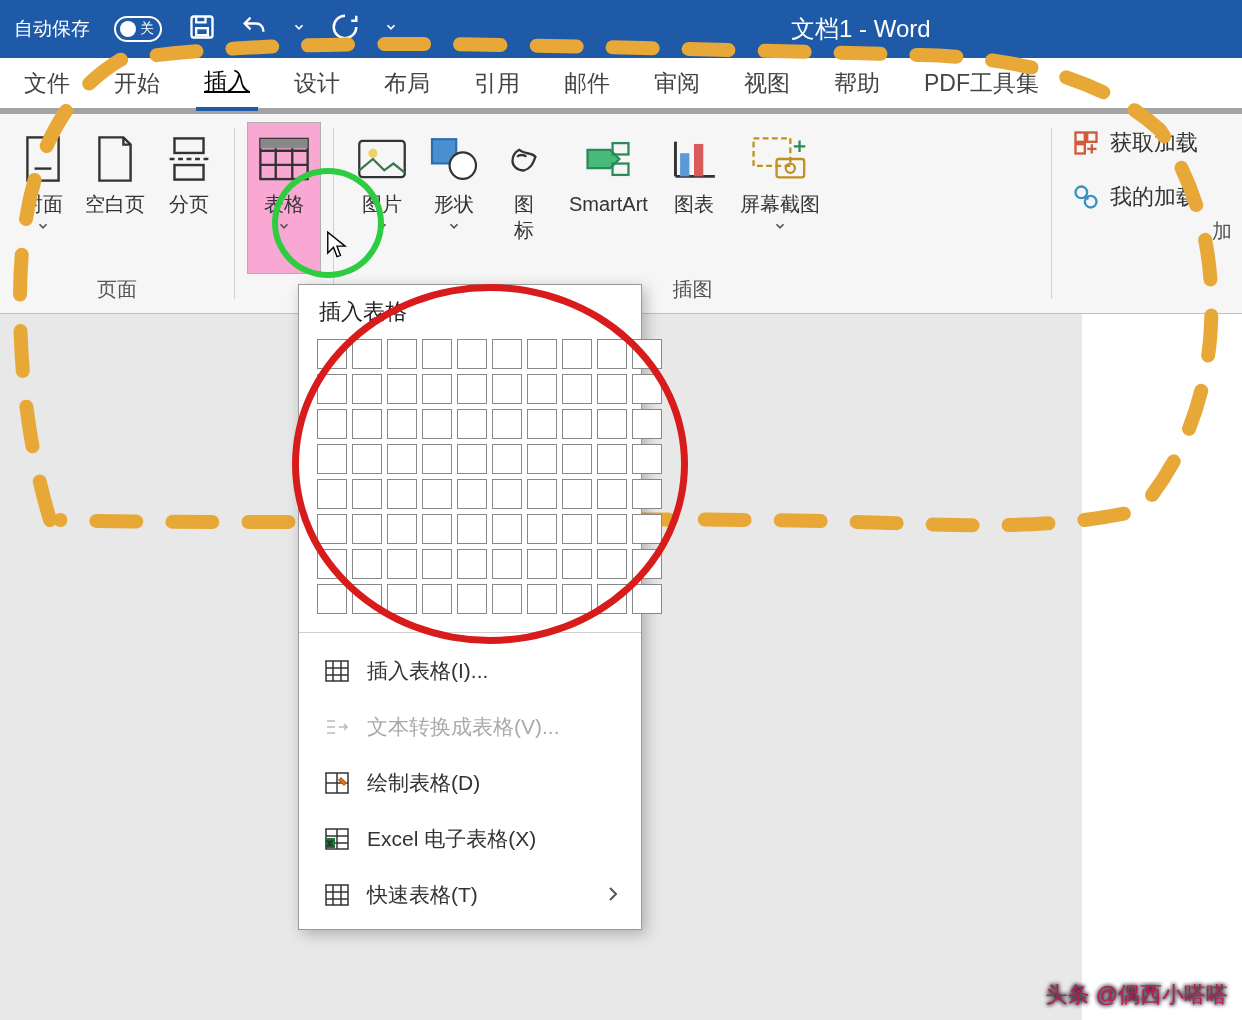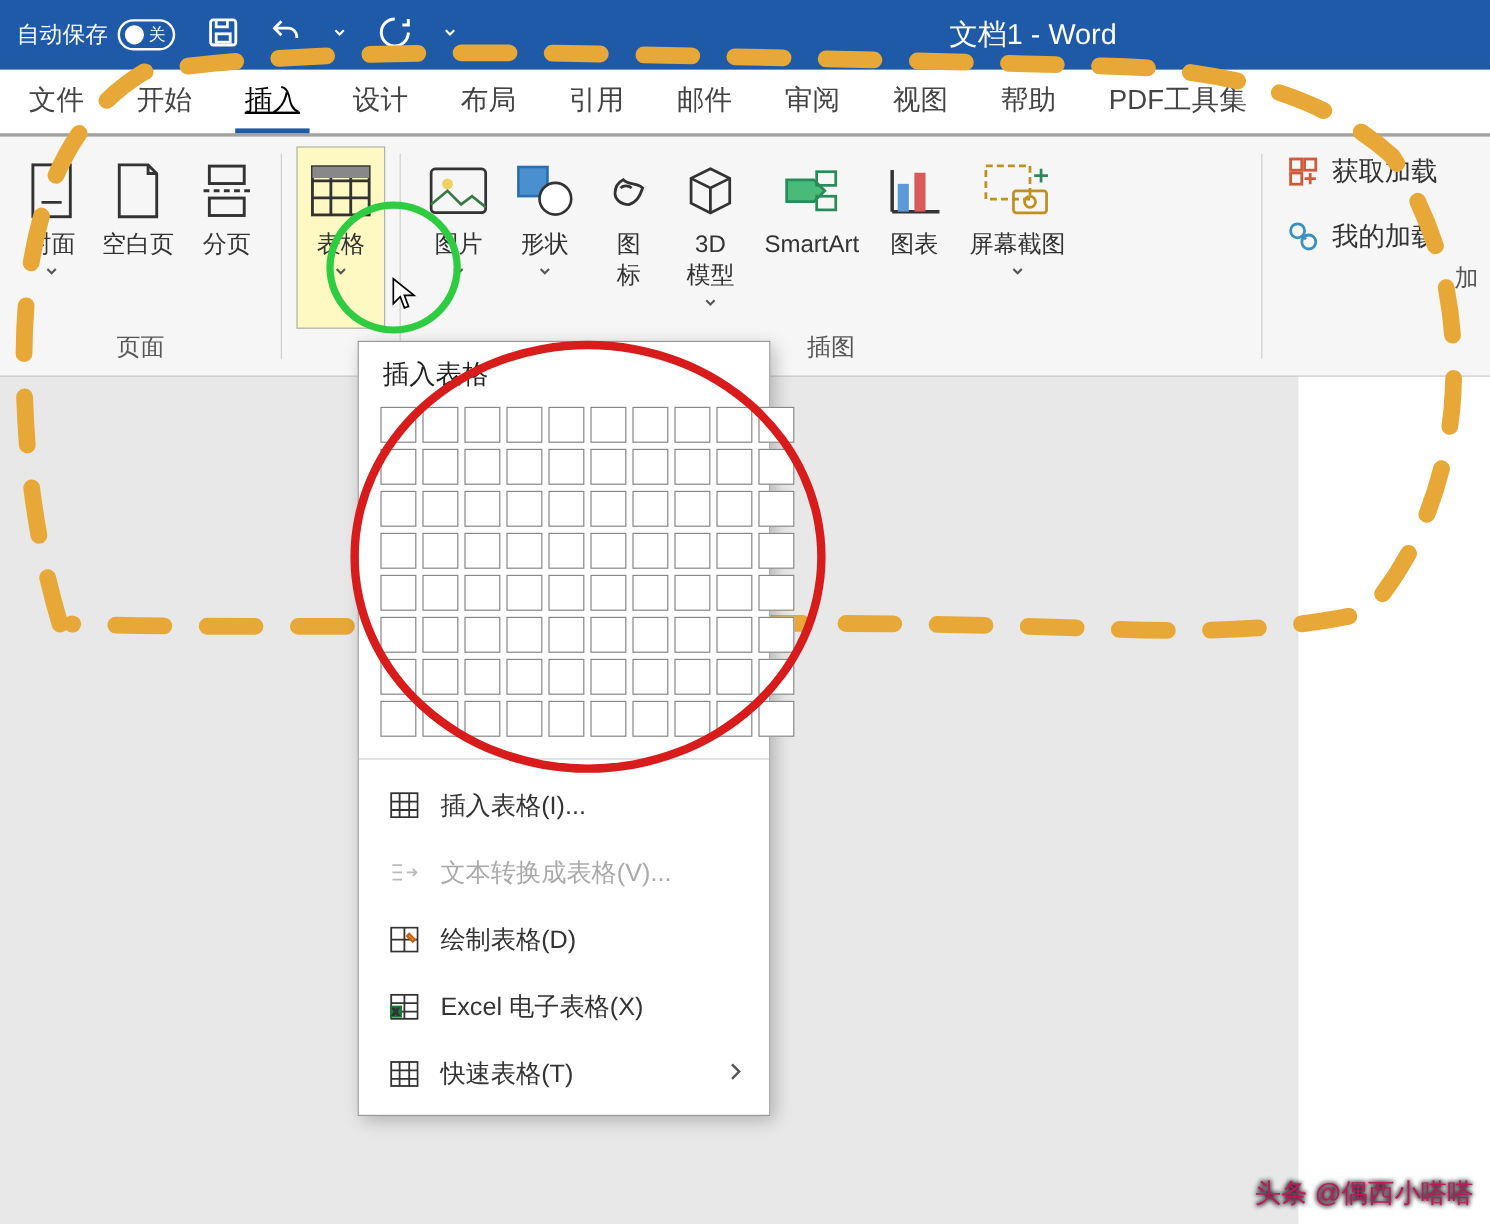--- a/index.html
+++ b/index.html
@@ -1,38 +1,38 @@
 <!DOCTYPE html>
 <html><head>
 <meta charset="utf-8">
 <style>
 * { margin: 0; padding: 0; box-sizing: border-box; font-family: "Microsoft YaHei", sans-serif; }
 body { width: 1242px; height: 1020px; background: #f0f0f0; position: relative; overflow: hidden; }
 
 
 .title-bar { height: 58px; background: #1e5aa8; display: flex; align-items: center; padding: 0 14px; color: #fff; position: relative; }
-.autosave { display: flex; align-items: center; gap: 8px; font-size: 19px; }
+.autosave { display: flex; align-items: center; gap: 24px; font-size: 19px; }
 .toggle { width: 48px; height: 26px; border: 2px solid #fff; border-radius: 14px; display: flex; align-items: center; padding: 0 4px; justify-content: flex-start; position: relative; }
 .toggle-knob { width: 16px; height: 16px; border-radius: 50%; background: #fff; }
 .toggle-label { position: absolute; right: 6px; font-size: 14px; color: #fff; }
 .qa-icons { display: flex; gap: 24px; margin-left: 26px; align-items: center; }
 .qa-icons svg { stroke: #fff; fill: none; }
 .doc-title { position: absolute; left: 50%; transform: translateX(170px); font-size: 24px; font-weight: 300; }
 
 
-.tabs { height: 56px; background: #fff; display: flex; padding: 0 16px; gap: 28px; border-bottom: 3px solid #a3a3a3; }
+.tabs { height: 56px; background: #fff; display: flex; align-items: center; padding: 0 16px; gap: 28px; border-bottom: 6px solid #a3a3a3; }
 .tab { font-size: 23px; color: #444; padding: 10px 8px; cursor: pointer; }
 .tab.active { color: #000; border-bottom: 4px solid #1e5aa8; font-weight: 500; text-decoration: underline; }
 
 
 .ribbon { background: #f6f6f6; height: 200px; display: flex; border-bottom: 1px solid #c0c0c0; }
 .ribbon-group { display: flex; flex-direction: column; height: 100%; }
 .ribbon-items { display: flex; padding: 8px 12px 0 12px; flex: 1; }
 .ribbon-item { display: flex; flex-direction: column; align-items: center; justify-content: flex-start; padding: 8px 10px; cursor: pointer; border: 1px solid transparent; }
-.ribbon-item.active { background: #fef9c3; border: 1px solid #b0b0b0; }
+.ribbon-item.active { background: #f9a8d4; border: 1px solid #b0b0b0; }
 .ribbon-item .icon-box { height: 56px; display: flex; align-items: center; }
 .ribbon-item .label { font-size: 20px; color: #333; margin-top: 4px; text-align: center; line-height: 1.3; }
 .ribbon-item .label.two-line { font-size: 20px; }
 .chev-down { margin-top: 2px; }
 .group-label { text-align: center; font-size: 20px; color: #555; padding: 6px 0 10px; }
 .ribbon-sep { width: 1px; background: #d0d0d0; margin: 14px 0; }
 
 .ribbon-right { display: flex; flex-direction: column; padding: 14px 0 0 20px; gap: 24px; }
 .right-item { display: flex; align-items: center; gap: 10px; font-size: 22px; color: #333; }
 
@@ -214,33 +214,20 @@
           <svg width="46" height="46" viewBox="0 0 40 40" fill="none" stroke="#333" stroke-width="2">
               <path d="M10 22c0-4 2-8 6-10 4 4 10 2 14 6-2 6-4 10-10 12-6 0-10-4-10-8z"></path>
               <path d="M14 18c2-2 6-2 8 0"></path>
             </svg>
         </div>
         <div class="label two-line" style="white-space:pre">图
 标</div>
       </div>
       <div class="ribbon-item">
         <div class="icon-box">
-          <svg width="46" height="46" viewBox="0 0 40 40" fill="none" stroke="#333" stroke-width="2">
-              <path d="M20 4l14 7v18l-14 7-14-7V11z"></path>
-              <path d="M6 11l14 7 14-7M20 18v18"></path>
-            </svg>
-        </div>
-        <div class="label two-line" style="white-space:pre">3D
-模型</div>
-        <svg class="chev-down" width="14" height="14" viewBox="0 0 24 24" fill="none" stroke="#555" stroke-width="3">
-            <path d="M6 9l6 6 6-6"></path>
-          </svg>
-      </div>
-      <div class="ribbon-item">
-        <div class="icon-box">
           <svg width="50" height="42" viewBox="0 0 44 36" fill="none" stroke="#2a8a5a" stroke-width="2">
               <path d="M4 10h20l8 8-8 8H4z" fill="#4aba7a"></path>
               <rect x="26" y="4" width="14" height="10"></rect>
               <rect x="26" y="22" width="14" height="10"></rect>
             </svg>
         </div>
         <div class="label">SmartArt</div>
       </div>
       <div class="ribbon-item">
         <div class="icon-box">

